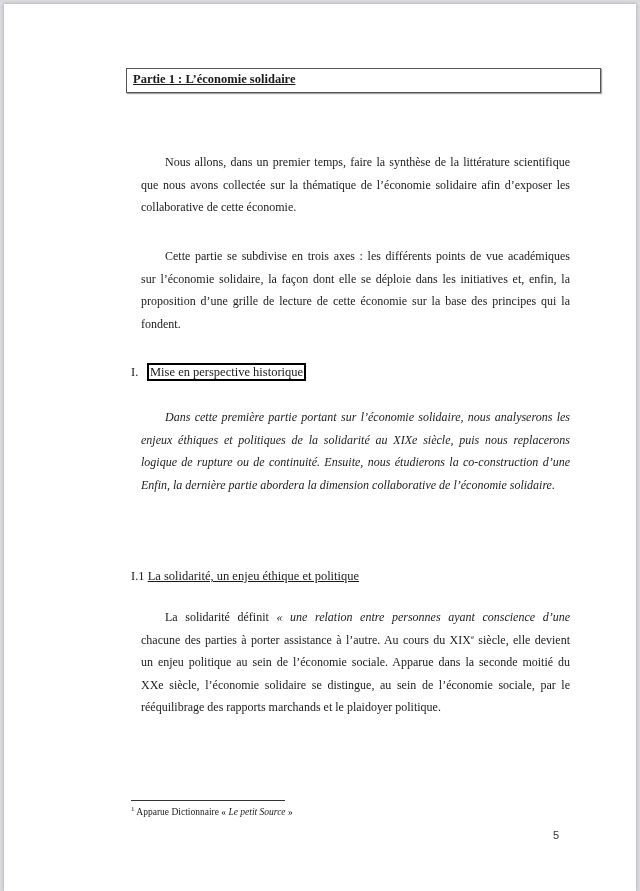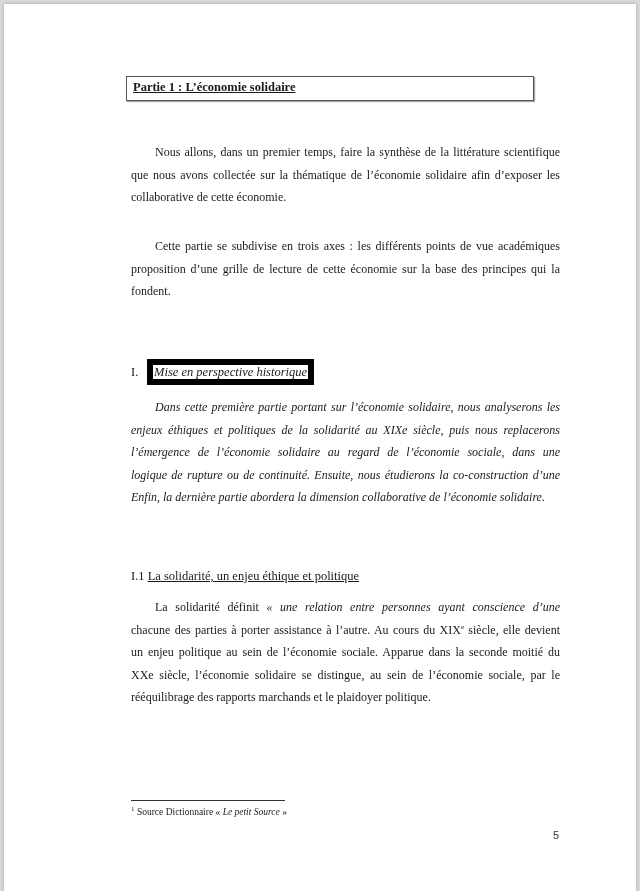--- a/index.html
+++ b/index.html
@@ -20,22 +20,22 @@
       left: 4px;
       top: 4px;
       width: 632px;
       height: 887px;
       background: #ffffff;
       box-shadow: 0 0 3px rgba(0,0,0,0.25);
     }
     .part-box {
       position: absolute;
       left: 126px;
-      top: 76px;
-      width: 408px;
+      top: 68px;
+      width: 475px;
       height: 25px;
       border: 1px solid #555;
       box-shadow: 1px 1px 1px rgba(0,0,0,0.35);
       box-sizing: border-box;
       font-family: Liberation Serif, serif;
     }
     .part-title {
       position: absolute;
       left: 6px;
       top: 3px;
@@ -45,42 +45,41 @@
       white-space: nowrap;
     }
     .para {
       position: absolute;
       left: 131px;
       width: 429px;
       font-size: 12px;
       line-height: 22.5px;
       text-align: justify;
       text-align-last: left;
-      margin: 0;
+      margin: 10px;
     }
     .para .indent { display: inline-block; width: 24px; }
     .line {
       display: block;
       text-align: justify;
       text-align-last: justify;
       white-space: nowrap;
     }
     .line.last { text-align-last: left; }
     .section-heading {
       position: absolute;
       left: 131px;
       top: 365px;
       font-size: 12.5px;
       white-space: nowrap;
     }
     .section-num { display: inline-block; width: 16px; }
     .section-label {
-      border: 6px solid #000000;
+      border: 2px solid #000000;
       padding: 0 1px;
-      font-style: italic;
     }
     .sub-heading {
       position: absolute;
       left: 131px;
       top: 569px;
       font-weight: normal;
       font-size: 12.5px;
       white-space: nowrap;
     }
     .sub-heading .sub-label { text-decoration: underline; }
@@ -120,47 +119,47 @@
 </div>
 
 <p class="para" style="top:141px;">
   <span class="line"><span class="indent"></span><span>Nous allons, dans un premier temps, faire la synthèse de la littérature scientifique</span></span>
   <span class="line">que nous avons collectée sur la thématique de l’économie solidaire afin d’exposer les</span>
   <span class="line last">collaborative de cette économie.</span>
 </p>
 
 <p class="para" style="top:235px;">
   <span class="line"><span class="indent"></span><span>Cette partie se subdivise en trois axes : les différents points de vue académiques</span></span>
+  <span class="line">sur l’économie solidaire, la façon dont elle se déploie dans les initiatives et, enfin, la</span>
   <span class="line">proposition d’une grille de lecture de cette économie sur la base des principes qui la</span>
   <span class="line last">fondent.</span>
 </p>
 
 <div class="section-heading">
   <span class="section-num">I.</span><span class="section-label">Mise en perspective historique</span>
 </div>
 
 <p class="para" style="top:396px;font-style:italic;">
   <span class="line"><span class="indent"></span><span>Dans cette première partie portant sur l’économie solidaire, nous analyserons les</span></span>
   <span class="line">enjeux éthiques et politiques de la solidarité au XIXe siècle, puis nous replacerons</span>
-  <span class="line">l’émergence de l’économie solidaire au regard de l’économie sociale, dans une</span>
   <span class="line">logique de rupture ou de continuité. Ensuite, nous étudierons la co-construction d’une</span>
   <span class="line last">Enfin, la dernière partie abordera la  dimension collaborative de l’économie solidaire.</span>
 </p>
 
 <div class="sub-heading">
   <span>I.1</span>
   <span class="sub-label">La solidarité, un enjeu éthique et politique</span>
 </div>
 
 <p class="para" style="top:596px;">
   <span class="line"><span class="indent"></span><span>La solidarité définit </span><em>« une relation entre personnes ayant conscience d’une</em></span>
   <span class="line"><span>chacune des parties à porter assistance à l’autre. Au cours du XIX</span><sup>e</sup><span> siècle, elle devient</span></span>
   <span class="line">un enjeu politique au sein de l’économie sociale. Apparue dans la seconde moitié du</span>
   <span class="line">XXe siècle, l’économie solidaire se distingue, au sein de l’économie sociale, par le</span>
   <span class="line last">rééquilibrage des rapports marchands et le plaidoyer politique.</span>
 </p>
 
 <div class="footnote-rule"></div>
 <div class="footnote">
-  <sup>1</sup><span> Source Dictionnaire « </span><em>Le petit Source</em><span> »</span>
+  <sup>1</sup><span> Apparue Dictionnaire « </span><em>Le petit Source</em><span> »</span>
 </div>
 
 <div class="page-number">5</div>
 
 </body></html>

